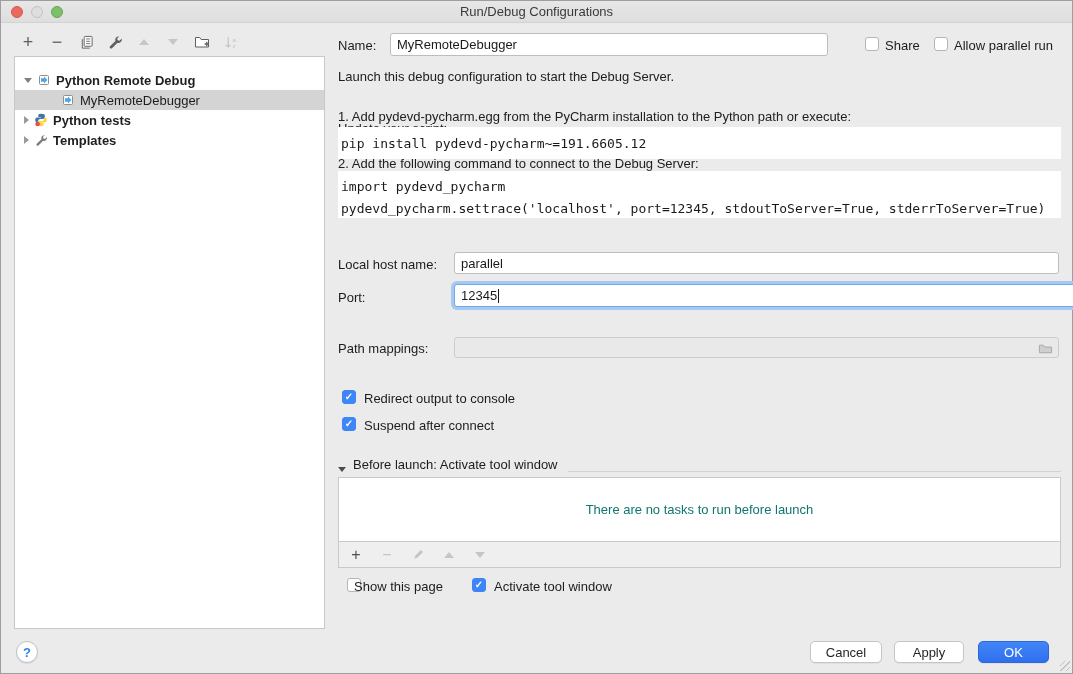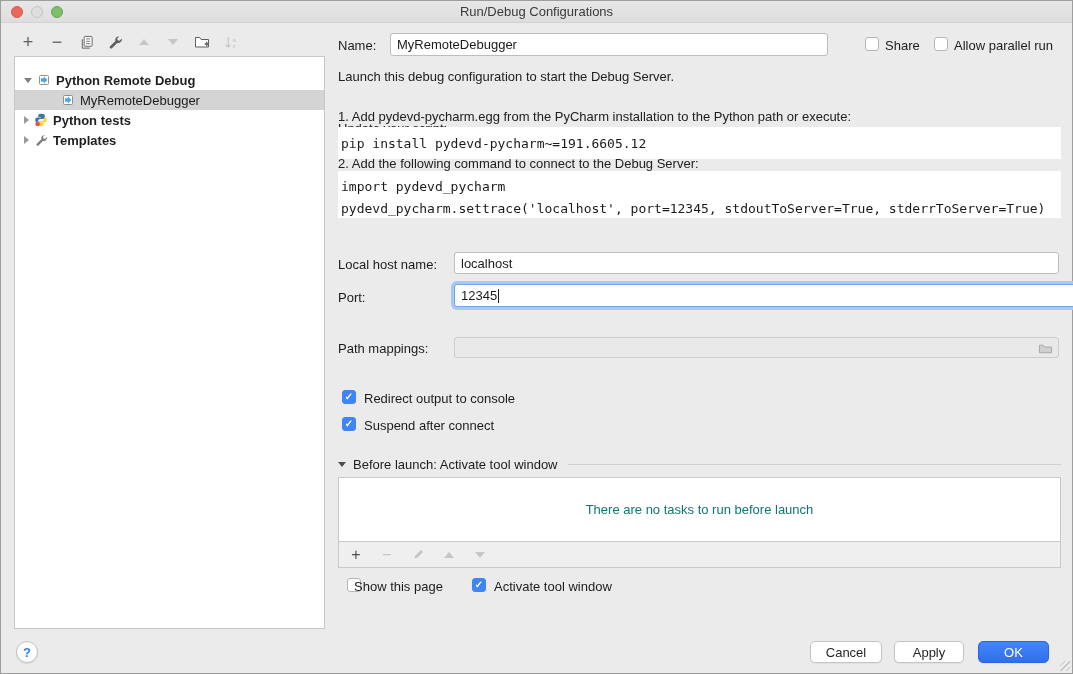--- a/index.html
+++ b/index.html
@@ -84,21 +84,21 @@
     background:#fff; border:1px solid #b5b5b5;
     display:flex; align-items:center; justify-content:center;
   }
   .checkbox.checked { background:#3e86f8; border-color:#3e86f8; }
   .checkbox.checked::after { content:"✓"; color:#fff; font-size:10px; font-weight:700; line-height:1; }
 
   .cb-label { position:absolute; font-size:13px; color:#1c1c1c; white-space:nowrap; }
 
   .before-row {
     position:absolute; left:337px; top:455px; width:723px; height:16px;
-    display:flex; align-items:center; gap:7px; font-size:13px; color:#1c1c1c;
+    display:flex; align-items:flex-end; gap:7px; font-size:13px; color:#1c1c1c;
   }
   .before-tri { width:0; height:0; border-left:4px solid transparent; border-right:4px solid transparent; border-top:5px solid #4d4d4d; }
   .before-line { flex:1; height:1px; background:#d2d2d2; margin-left:3px; }
 
   .tasks-box {
     position:absolute; left:337px; top:476px; width:723px; height:65px;
     background:#fff; border:1px solid #c9c9c9;
     display:flex; align-items:center; justify-content:center;
     font-size:13px; color:#0f766e;
   }
@@ -250,21 +250,21 @@
   <div class="desc" style="left:337px; top:68px;">Launch this debug configuration to start the Debug Server.</div>
   <div class="desc" style="left:337px; top:91px;margin-top:29px;">Update your script:</div>
   <div class="desc" style="left:337px; top:108px;">1. Add pydevd-pycharm.egg from the PyCharm installation to the Python path or execute:</div>
   <div class="codeband" style="left:337px; top:126px; width:723px; height:32px;">pip install pydevd-pycharm~=191.6605.12</div>
   <div class="desc" style="left:337px; top:155px;">2. Add the following command to connect to the Debug Server:</div>
   <div class="codeblock" style="left:337px; top:170px; width:723px; height:47px;"><span>import pydevd_pycharm</span>
 <span>pydevd_pycharm.settrace('localhost', port=12345, stdoutToServer=True, stderrToServer=True)</span></div>
 
   <div class="lbl" style="left:337px; top:256px;">Local host name:</div>
   <div class="tfield" style="left:453px; top:251px; width:605px; height:22px;">
-    <span>localhost</span>
+    <span>parallel</span>
   </div>
 
   <div class="lbl" style="left:337px; top:289px;">Port:</div>
   <div class="tfield focused" style="left:453px; top:283px; width:716px; height:23px;">
     <span>12345</span>
       <span class="caret"></span>
   </div>
 
   <div class="lbl" style="left:337px; top:340px;">Path mappings:</div>
   <div class="tfield disabled" style="left:453px; top:336px; width:605px; height:21px;">

